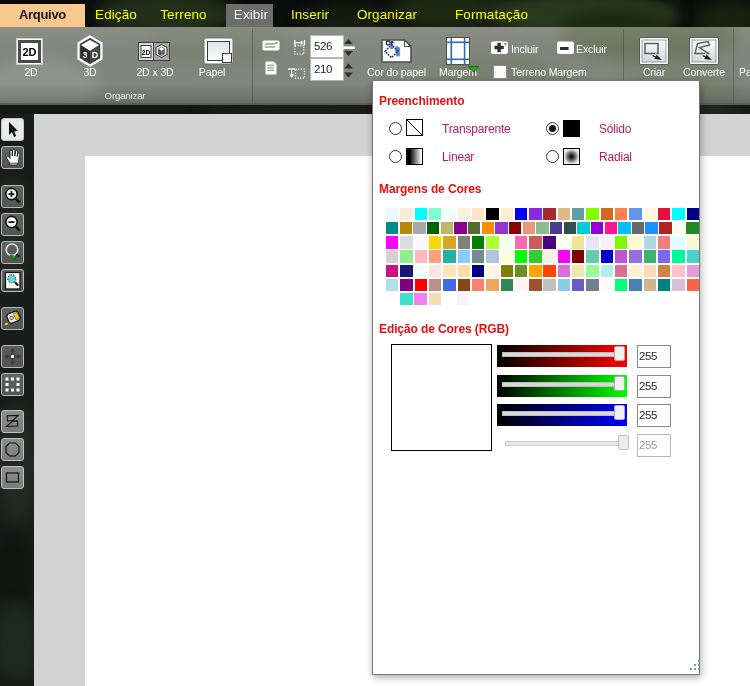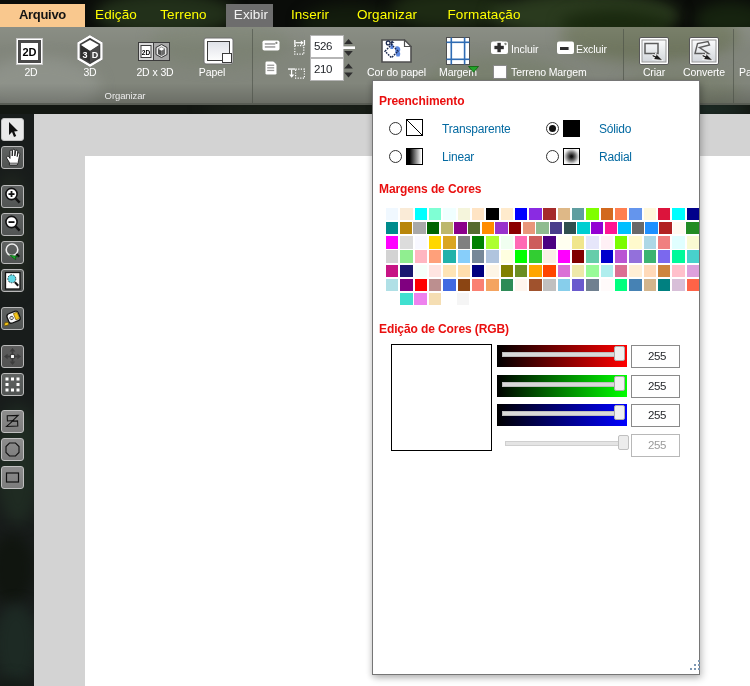--- a/index.html
+++ b/index.html
@@ -22,48 +22,48 @@
   .tbtn{position:absolute;left:1px;width:23px;height:23px;border-radius:3px;
         background:linear-gradient(#606362,#515453);border:1px solid #b9b9b9;box-sizing:border-box;}
   .tbtn svg{position:absolute;left:0;top:0;}
   
   #canvas{left:34px;top:114px;width:716px;height:572px;background:#d3d3d3;z-index:1;}
   #page{position:absolute;left:51px;top:42px;width:665px;height:530px;background:#ffffff;}
   
   #popup{left:372px;top:80px;width:326px;height:593px;background:#fff;border:1px solid #767676;
          z-index:10;box-shadow:2px 3px 7px rgba(0,0,0,0.24),-2px 2px 5px rgba(0,0,0,0.10);}
   .ptitle{position:absolute;left:6px;color:#e90f0f;font-size:12px;font-weight:bold;letter-spacing:-0.1px;white-space:nowrap;}
-  .plabel{position:absolute;color:#0369a1;font-size:12px;letter-spacing:-0.2px;white-space:nowrap;}
+  .plabel{position:absolute;color:#be185d;font-size:12px;letter-spacing:-0.2px;white-space:nowrap;}
   .radio{position:absolute;width:11px;height:11px;border:1px solid #333;border-radius:50%;background:#fff;}
   .ricon{position:absolute;width:15px;height:15px;border:1px solid #000;background:#fff;}
   .swrow{position:absolute;left:13px;width:313px;height:13px;display:flex;justify-content:space-between;}
   .sw{width:12.4px;height:12.4px;}
-  .numbox{position:absolute;left:258px;width:31px;height:21px;border:1px solid #8a8a8a;background:#fff;
-          font-size:11.5px;color:#26282c;line-height:20px;padding-left:16px;letter-spacing:-0.4px;}
+  .numbox{position:absolute;left:264px;width:31px;height:21px;border:1px solid #8a8a8a;background:#fff;
+          font-size:11.5px;color:#26282c;line-height:20px;padding-left:1px;letter-spacing:-0.4px;}
   .sbar{position:absolute;left:124px;width:130px;height:22px;}
   .groove{position:absolute;left:5px;top:7px;width:114px;height:5px;background:#d9d9d9;border:1px solid #bcbcbc;box-sizing:border-box;}
   .thumb{position:absolute;left:117px;top:1px;width:11px;height:15px;background:#f0f0f0;border:1px solid #acacac;box-sizing:border-box;border-radius:2px;}
 </style>
 </head>
 <body>
 
 <div class="abs" id="menubar">
   <div class="blob" style="left:95px;top:-8px;width:140px;height:44px;background:#22301a;"></div>
   <div class="blob" style="left:300px;top:4px;width:100px;height:38px;background:#131c0d;"></div>
   <div class="blob" style="left:390px;top:-10px;width:120px;height:40px;background:#1d2a13;"></div>
   <div class="blob" style="left:490px;top:-8px;width:190px;height:46px;background:#2a3a1e;"></div>
   <div class="blob" style="left:560px;top:10px;width:110px;height:30px;background:#1a290f;"></div>
   <div class="blob" style="left:695px;top:2px;width:70px;height:36px;background:#16230f;"></div>
   <div class="tab" style="left:0;width:85px;background:#f9c88e;color:#141414;font-weight:bold;font-size:13px;letter-spacing:-0.3px;">Arquivo</div>
   <div class="tab" style="left:92px;width:48px;">Edição</div>
   <div class="tab" style="left:151px;width:65px;">Terreno</div>
   <div class="tab" style="left:226px;width:47px;background:#6d6d6d;color:#f2f2f2;text-indent:3px;">Exibir</div>
   <div class="tab" style="left:281px;width:58px;">Inserir</div>
   <div class="tab" style="left:349px;width:76px;">Organizar</div>
-  <div class="tab" style="left:440px;width:88px;">Formatação</div>
+  <div class="tab" style="left:440px;width:88px;text-align:right;">Formatação</div>
 </div>
 
 <div class="abs" id="ribbon">
   <div class="blob" style="left:-20px;top:30px;width:120px;height:60px;background:#8e928a;"></div>
   <div class="blob" style="left:150px;top:-10px;width:140px;height:50px;background:#7c8274;"></div>
   <div class="blob" style="left:420px;top:30px;width:160px;height:60px;background:#79806f;"></div>
   <div class="blob" style="left:560px;top:-20px;width:180px;height:55px;background:#6f765f;"></div>
   <div class="blob" style="left:620px;top:40px;width:120px;height:50px;background:#7b8171;"></div>
   <div style="position:absolute;left:0;top:0;width:750px;height:78px;background:linear-gradient(rgba(255,255,255,0.07),rgba(255,255,255,0) 28%,rgba(0,0,0,0) 72%,rgba(0,0,0,0.20));"></div>
 

